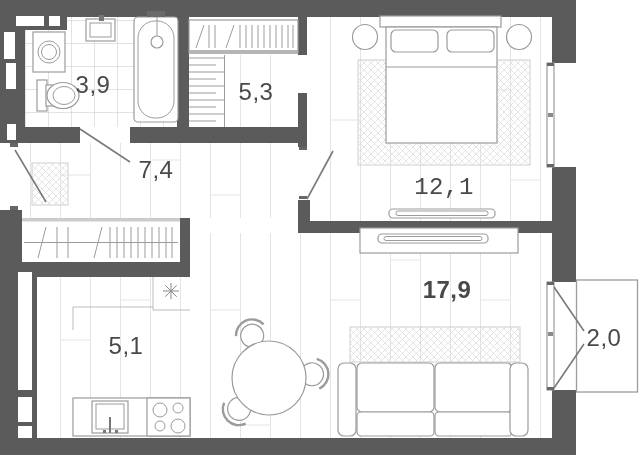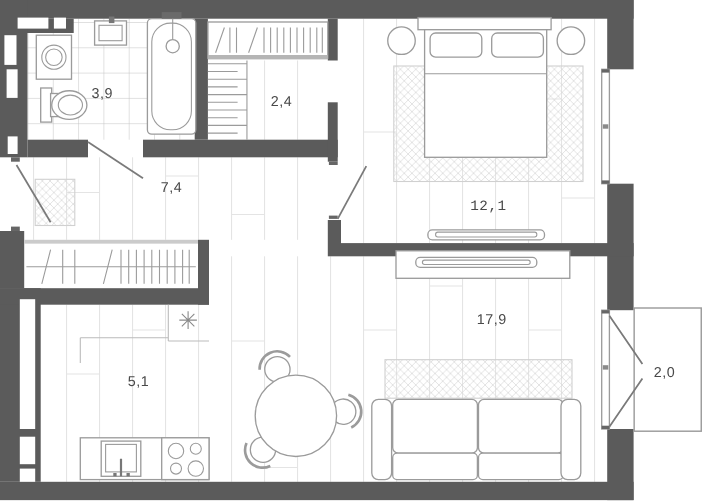--- a/index.html
+++ b/index.html
@@ -14,28 +14,28 @@
   .plk{stroke:var(--plank,#e4e4e4);stroke-width:1;}
   .tl{fill:none;stroke:var(--tile,#c2c2c2);stroke-width:0.9;}
   .hx{fill:none;stroke:var(--rughatch,#dadada);stroke-width:0.7;}
   .rug{fill:url(#hatch);stroke:#d0d0d0;stroke-width:1;}
   .door{fill:none;stroke:var(--door,#7a7a7a);stroke-width:1.6;}
   .nub{fill:#666666;}
   .rail{fill:#b5b5b5;}
   .track{fill:var(--track,#cbcbcb);}
   .chairback{fill:none;stroke:var(--outline,#9b9b9b);stroke-width:2.4;}
   .sym{fill:none;stroke:#8a8a8a;stroke-width:1;}
-  .lbl{position:absolute;transform:translate(-50%,-50%);font-size:13px;
+  .lbl{position:absolute;transform:translate(-50%,-50%);font-size:24px;
        color:var(--label,#494949);letter-spacing:.5px;white-space:nowrap;}
   .lbl-0{left:93px;top:85px;}   
   .lbl-1{left:256px;top:92px;}  
   .lbl-2{left:156px;top:170px;} 
   .lbl-3{left:444px;top:187px;font-family:Liberation Mono, monospace;} 
   .lbl-4{left:126px;top:346px;} 
-  .lbl-5{left:447px;top:290px;} 
+  .lbl-5{left:447px;top:290px;font-weight:bold;} 
   .lbl-6{left:604px;top:338px;} 
 </style>
 </head>
 <body>
 
 <div class="stage">
 <svg width="640" height="455" viewBox="0 0 640 455">
   <defs>
     <pattern id="planks" width="30" height="10" patternUnits="userSpaceOnUse">
       <line class="plk" x1="0.5" y1="0" x2="0.5" y2="10"></line>
@@ -192,19 +192,19 @@
     <rect class="nub" x="10" y="206" width="8" height="4"></rect>
     <line class="door" x1="15" y1="150" x2="46" y2="202"></line>
     <line class="door" x1="80" y1="129" x2="130" y2="162"></line>
     <rect class="nub" x="299" y="147" width="8" height="3"></rect>
     <rect class="nub" x="299" y="196" width="8" height="3"></rect>
     <line class="door" x1="307" y1="199" x2="333" y2="151"></line>
   </g>
 </svg>
 
   <div class="lbl lbl-0">3,9</div>
-  <div class="lbl lbl-1">2,4</div>
+  <div class="lbl lbl-1">5,3</div>
   <div class="lbl lbl-2">7,4</div>
   <div class="lbl lbl-3">12,1</div>
   <div class="lbl lbl-4">5,1</div>
   <div class="lbl lbl-5">17,9</div>
   <div class="lbl lbl-6">2,0</div>
 </div>
 
 </body></html>

